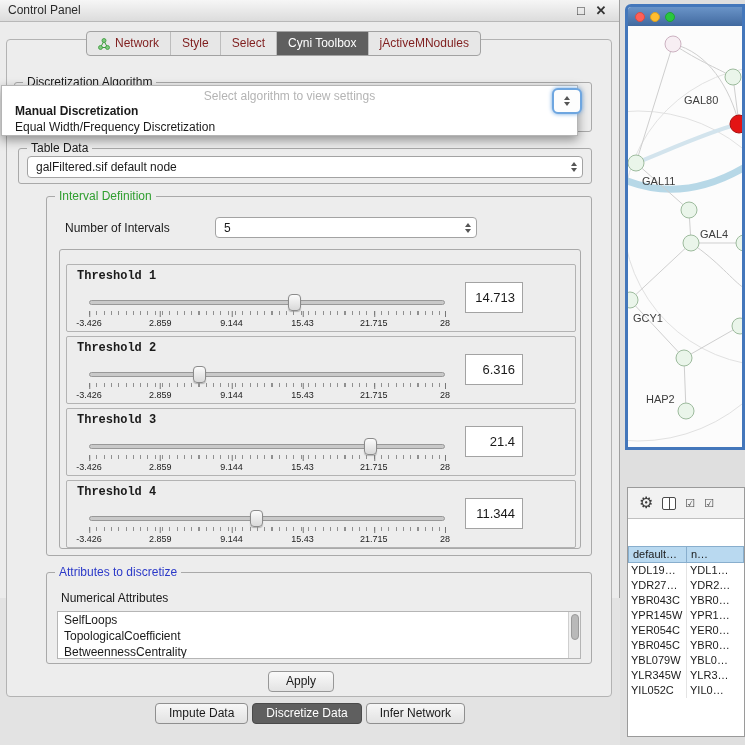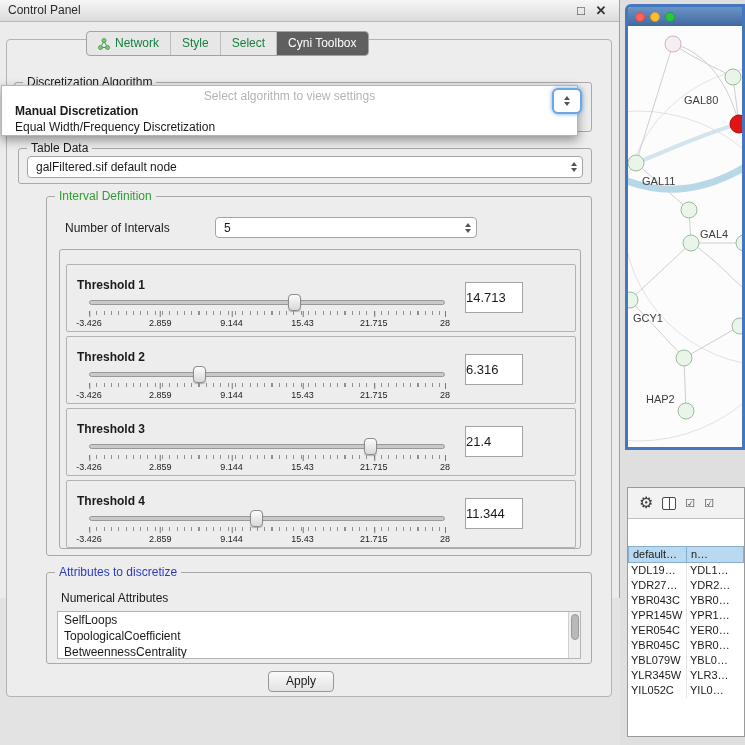--- a/index.html
+++ b/index.html
@@ -19,21 +19,21 @@
   #btn-close { right:10px; font-weight:bold; }
 
   #outer-panel { position:absolute; left:6px; top:39px; width:606px; height:658px;
                  border:1px solid #b3b3b3; border-radius:4px; background:#ededed; }
 
   
   #tabstrip { position:absolute; left:86px; top:31px; height:25px; display:flex;
               border:1px solid #a2a2a2; border-radius:4px; background:#e7e7e7;
               overflow:hidden; z-index:5; }
   .tab { padding:0 11px; line-height:23px; display:flex; align-items:center; gap:5px;
-         border-left:1px solid #bdbdbd; color:#15803d; white-space:nowrap; }
+         border-left:1px solid #bdbdbd; color:#7f1d1d; white-space:nowrap; }
   .tab:first-child { border-left:none; }
   .tab.selected { background:var(--tab_selected_bg,#5f5f5f); color:#fff; }
 
   
   .group { position:absolute; border:1px solid #a9a9a9; border-radius:3px; }
   .group-title { position:absolute; top:-8px; left:8px; background:#ededed; padding:0 4px;
                  line-height:15px; white-space:nowrap; }
   .group-title.green { color:var(--green_title,#2f9e2f); }
   .group-title.blue  { color:var(--blue_title,#2b39c8); }
 
@@ -52,34 +52,34 @@
   #algo-popup .opt1 { position:absolute; top:18px; left:13px; font-weight:bold; }
   #algo-popup .opt2 { position:absolute; top:34px; left:13px; }
   #combo-peek { position:absolute; left:552px; top:88px; width:30px; height:26px; z-index:70;
                 background:#fdfdfd; border:2px solid var(--focus_ring,#6ea6e0); border-radius:6px;
                 box-shadow:0 0 4px var(--focus_ring,#6ea6e0);
                 display:flex; flex-direction:column; align-items:center; justify-content:center; gap:2px; }
 
   
   .threshold-box { position:absolute; left:6px; width:510px; height:68px;
                    border:1px solid #b3b3b3; border-radius:2px; }
-  .th-label { position:absolute; left:10px; top:13px; font-weight:bold; }
+  .th-label { position:absolute; left:10px; top:4px; font-weight:bold;font-family:Liberation Mono, monospace; }
   .slider-area { position:absolute; left:22px; top:30px; width:356px; height:16px; }
   .track { position:absolute; left:0; right:0; top:5px; height:5px; background:#c9c9c9;
            border:1px solid #989898; border-radius:3px; }
   .thumb { position:absolute; top:-1px; width:13px; height:17px; margin-left:-6.5px;
            background:linear-gradient(#fbfbfb,#d9d9d9); border:1px solid #8b8b8b;
            border-radius:4px; box-shadow:0 1px 1px rgba(0,0,0,.25); }
   .ticks { position:absolute; left:22px; top:46px; width:356px; height:18px; }
   .minor-ticks { position:absolute; left:0; right:0; top:0; height:4px;
                  background:repeating-linear-gradient(to right,#8f8f8f 0 1px,transparent 1px 7.3px); }
   .tick-label { position:absolute; top:7px; transform:translateX(-50%); font-size:9px; color:#222; white-space:nowrap; }
   .tick-label::before { content:""; position:absolute; top:-7px; left:50%; width:1px; height:6px; background:#777; }
   .value-box { position:absolute; left:398px; top:17px; width:58px; height:31px; background:#fff;
-               border:1px solid #a3a3a3; line-height:29px; text-align:left; padding-right:7px; font-size:13px; }
+               border:1px solid #a3a3a3; line-height:29px; text-align:right; padding-right:7px; font-size:13px; }
 
   
   #attr-list { position:absolute; left:10px; top:38px; width:524px; height:48px; background:#fff;
                border:1px solid #b5b5b5; overflow:hidden; }
   .attr-item { line-height:16px; padding-left:6px; white-space:nowrap; }
   #attr-scrollbar { position:absolute; right:0; top:0; bottom:0; width:12px; background:#efefef;
                     border-left:1px solid #cfcfcf; }
   #attr-scroll-thumb { position:absolute; top:2px; left:1.5px; width:8px; height:26px;
                        background:#b9b9b9; border:1px solid #9a9a9a; border-radius:5px; }
 
@@ -160,20 +160,23 @@
     </div>
     <div class="tab">
         <span>Style</span>
       </div>
     <div class="tab">
         <span>Select</span>
       </div>
     <div class="tab selected">
         <span>Cyni Toolbox</span>
       </div>
+    <div class="tab">
+        <span>jActiveMNodules</span>
+      </div>
   </div>
 
   <div class="group" style="left:14px; top:82px; width:578px; height:50px;">
     <span class="group-title">Discretization Algorithm</span>
   </div>
 
   <div id="algo-popup">
     <div class="pop-head">Select algorithm to view settings</div>
     <div class="opt1">Manual Discretization</div>
     <div class="opt2">Equal Width/Frequency Discretization</div>
@@ -290,20 +293,25 @@
       <div class="attr-item">TopologicalCoefficient</div>
       <div class="attr-item">BetweennessCentrality</div>
       <div id="attr-scrollbar">
         <div id="attr-scroll-thumb"></div>
       </div>
     </div>
   </div>
 
   <div id="apply-btn">Apply</div>
 
+  <div id="bottom-tabs">
+    <div class="seg">Impute Data</div>
+    <div class="seg selected">Discretize Data</div>
+    <div class="seg">Infer Network</div>
+  </div>
 </div>
 
 <div id="right-region">
 
   <div id="net-window">
     <div id="net-titlebar">
       <span class="light red"></span>
       <span class="light yellow"></span>
       <span class="light green"></span>
     </div>

